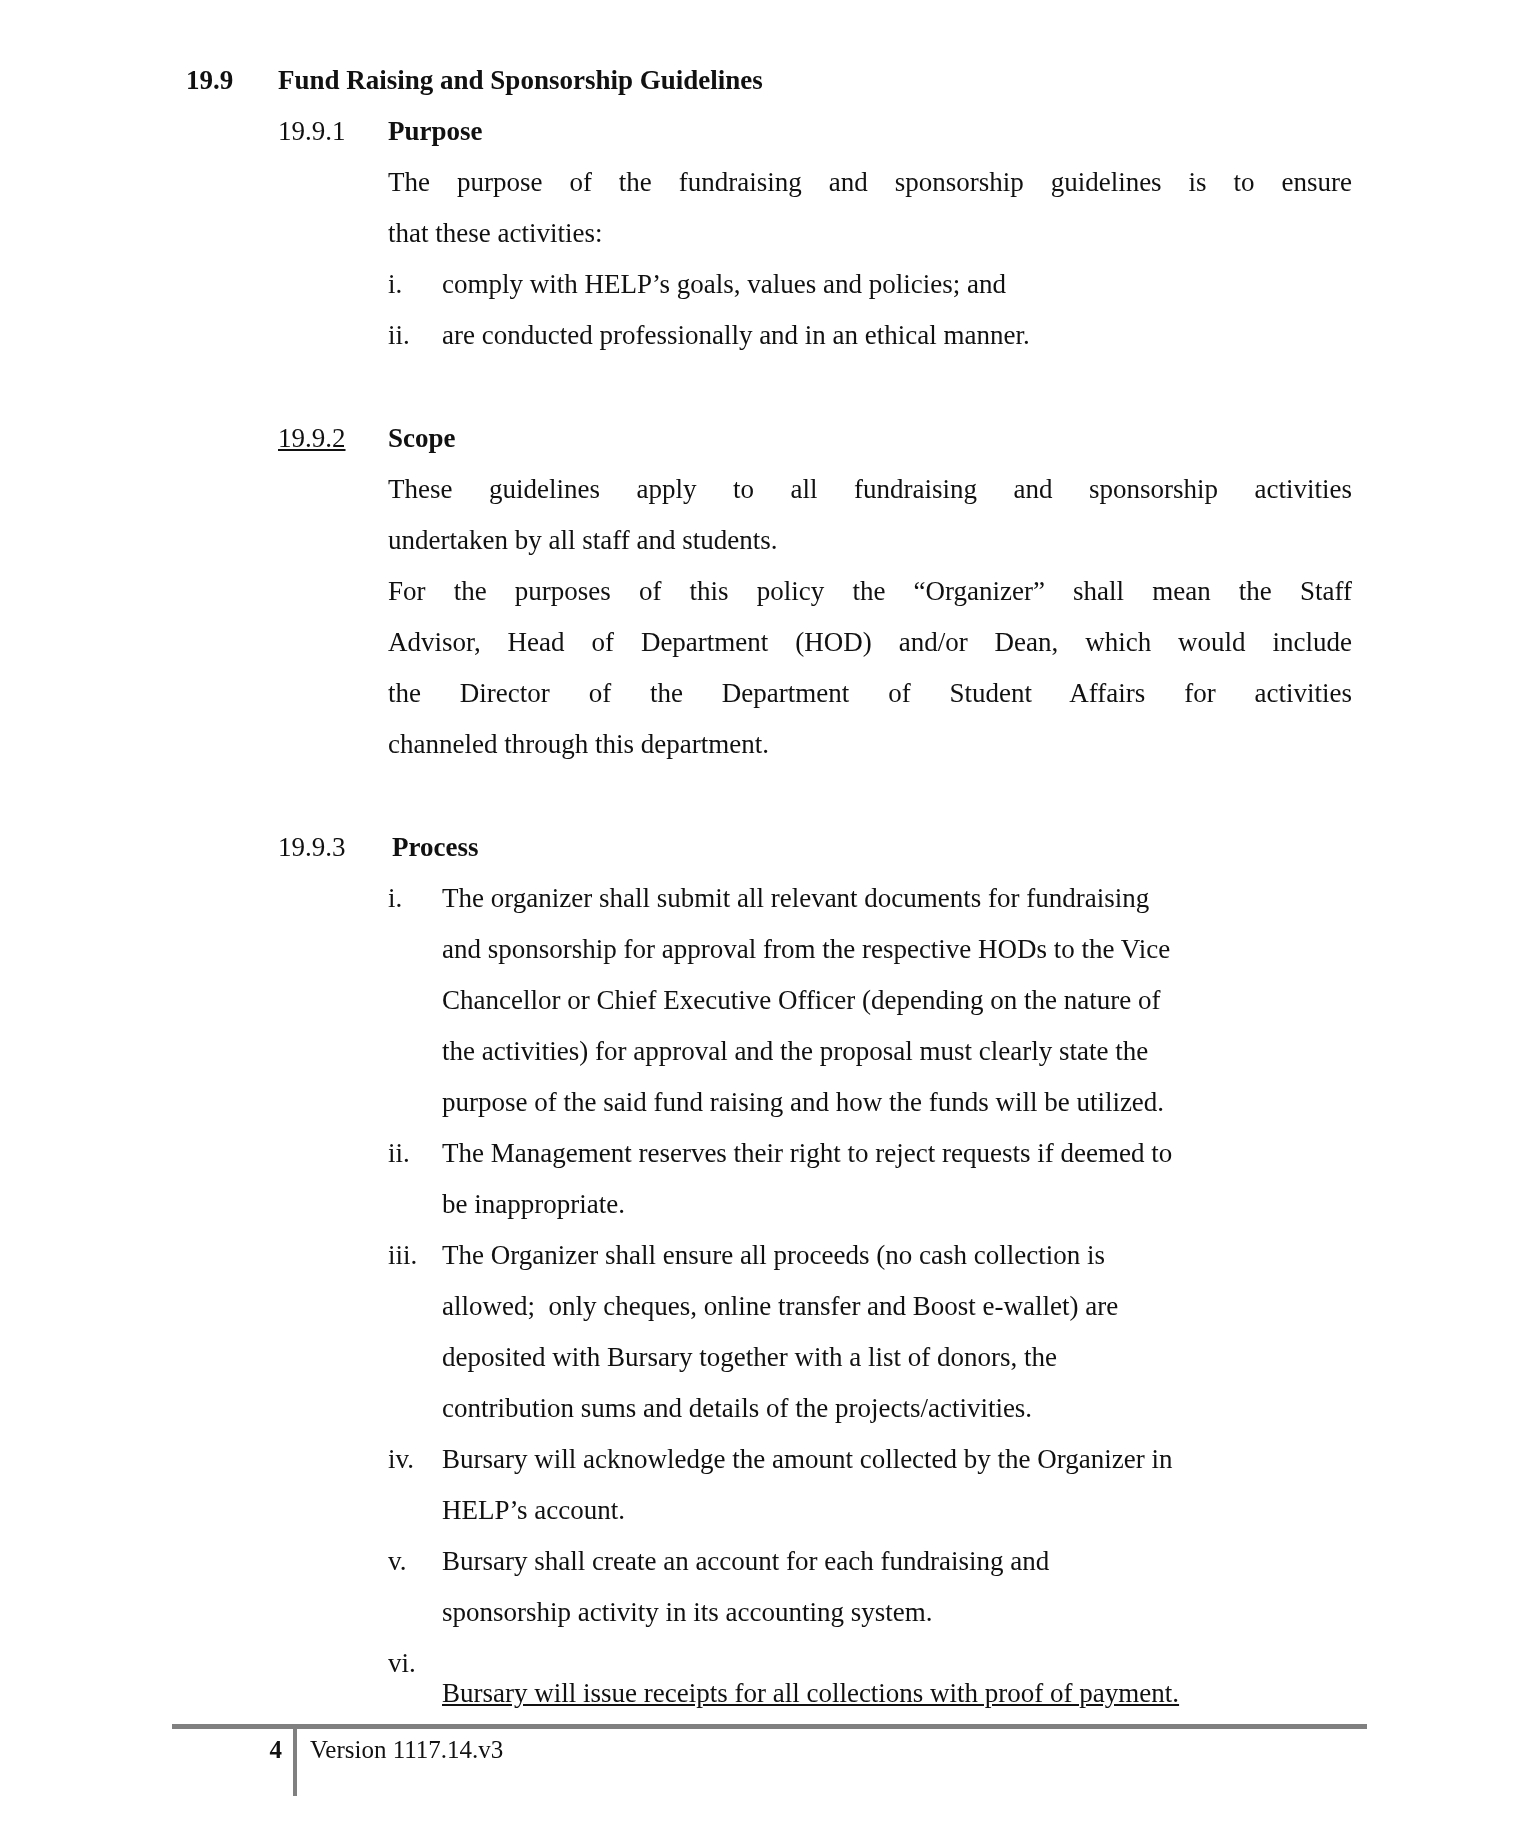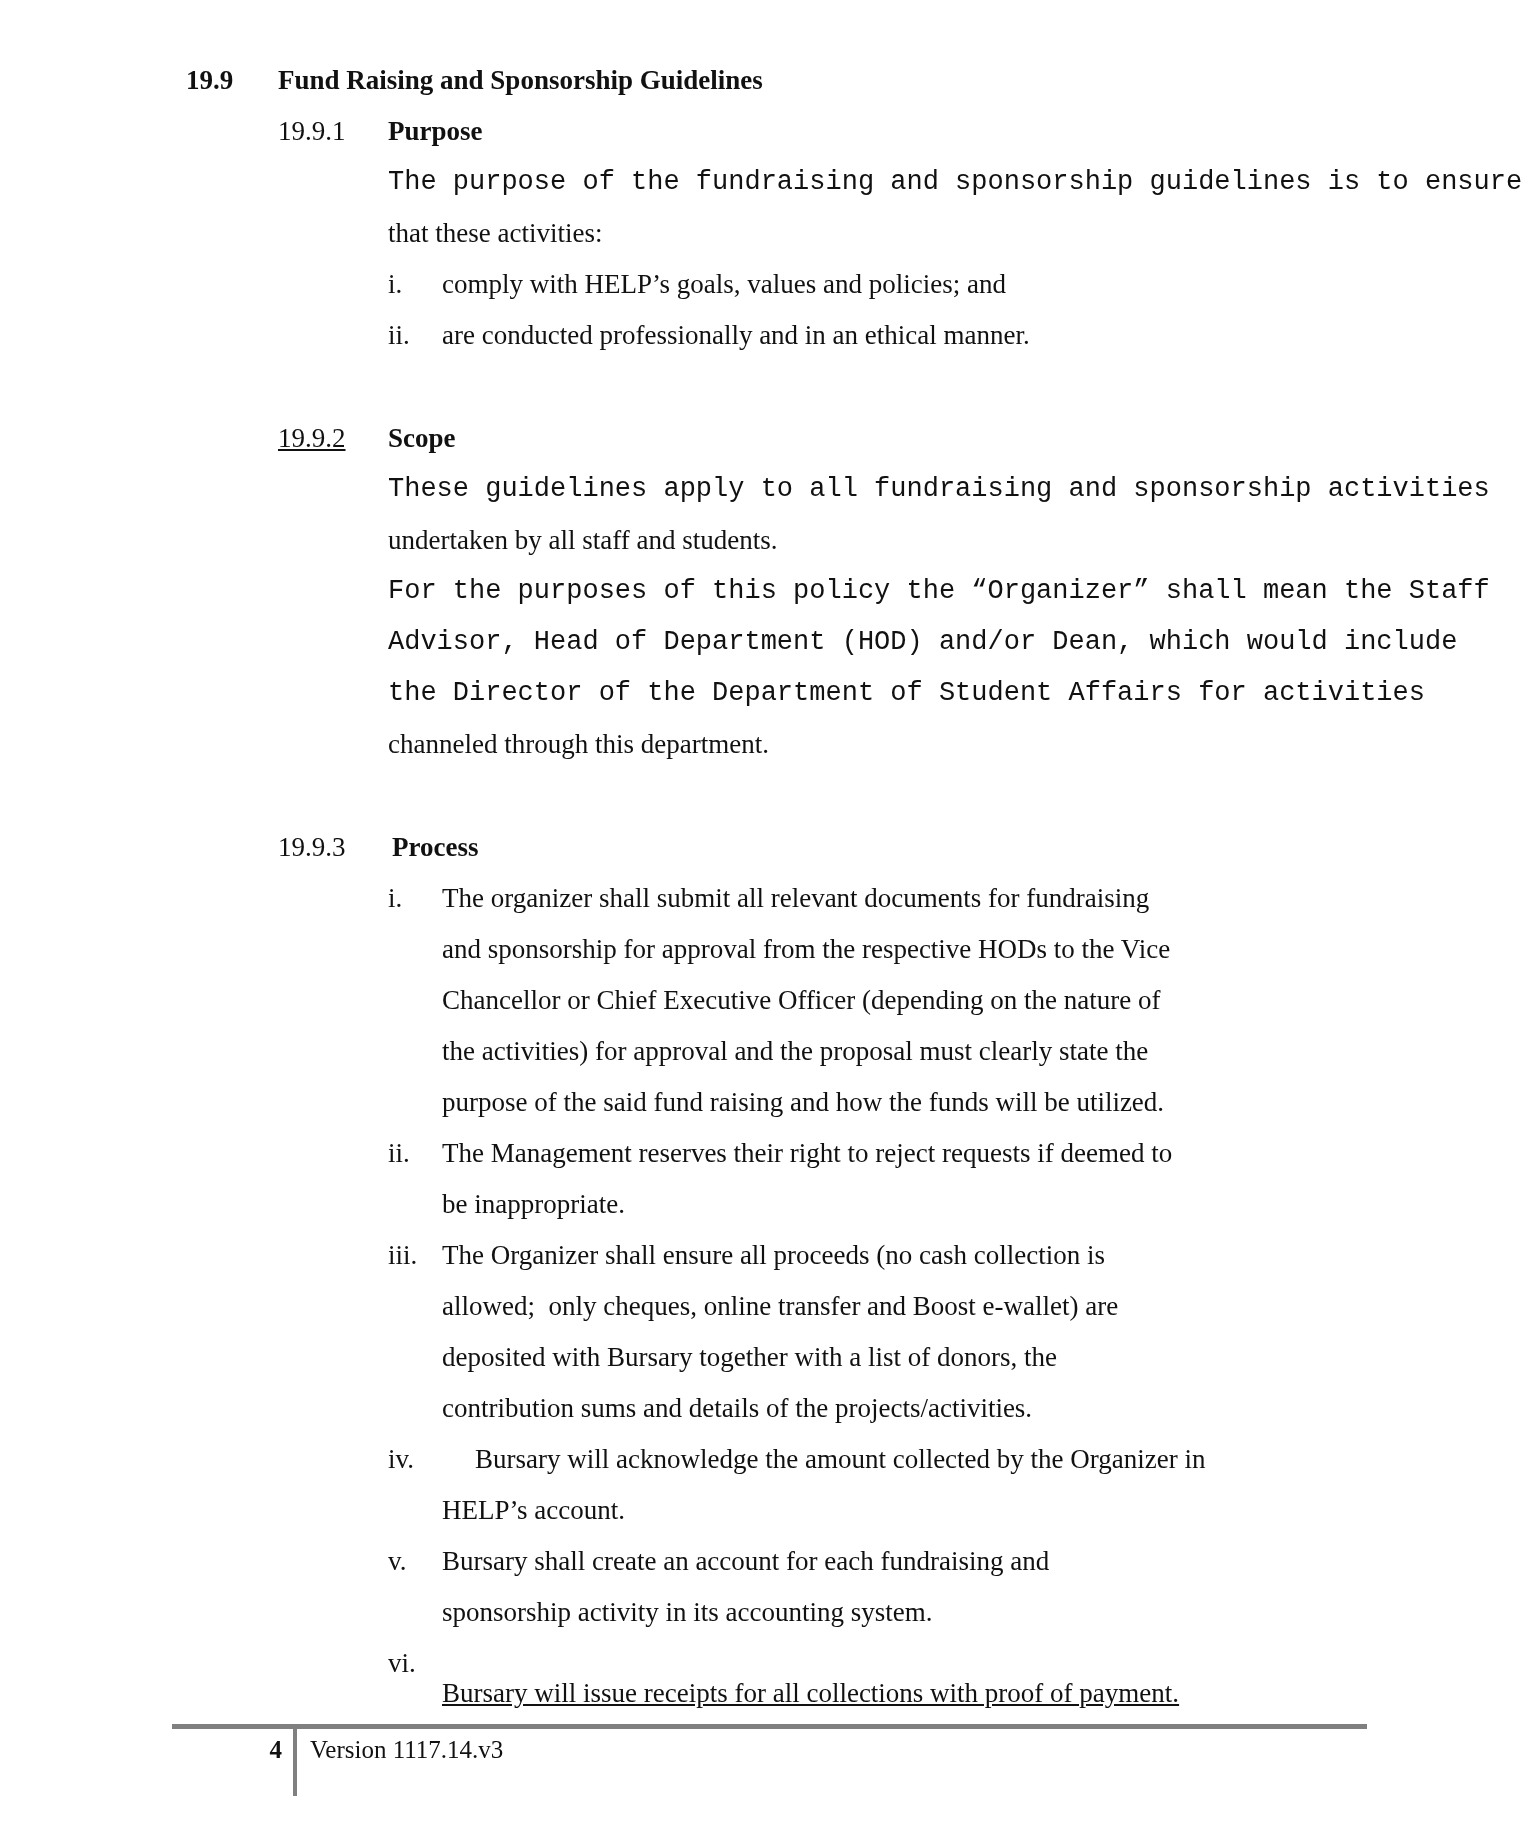--- a/index.html
+++ b/index.html
@@ -1,21 +1,21 @@
 <!DOCTYPE html>
 <html><head>
 <meta charset="utf-8">
 <style>
   html, body { margin:0; padding:0; background:#ffffff; }
   body { width:1540px; height:1826px; position:relative; overflow:hidden;
          font-family:"Liberation Serif","DejaVu Serif",serif; color:#111; font-size:27px; }
   .abs { position:absolute; white-space:nowrap; }
   .bold { font-weight:bold; }
   .line { position:absolute; line-height:51px; height:51px; }
-  .just { text-align:justify; text-align-last:justify; width:964px;font-family:Liberation Mono, monospace; }
+  .just { text-align:justify; text-align-last:justify; width:964px; }
   .footer-rule { position:absolute; left:172px; top:1724px; width:1195px; height:5px; background:#808080; }
   .footer-vbar { position:absolute; left:293px; top:1724px; width:4px; height:72px; background:#808080; }
 </style>
 </head>
 <body>
 
 <div class="abs bold line" style="left:186px; top:55px;">19.9</div>
 <div class="abs bold line" style="left:278px; top:55px;">Fund Raising and Sponsorship Guidelines</div>
 
 <div class="abs line" style="left:278px; top:106px;">19.9.1</div>
@@ -50,21 +50,21 @@
 <div class="abs line" style="left:442px; top:1128px;">The Management reserves their right to reject requests if deemed to</div>
 <div class="abs line" style="left:442px; top:1179px;">be inappropriate.</div>
 
 <div class="abs line" style="left:388px; top:1230px;">iii.</div>
 <div class="abs line" style="left:442px; top:1230px; white-space:pre;">The Organizer shall ensure all proceeds (no cash collection is</div>
 <div class="abs line" style="left:442px; top:1281px; white-space:pre;">allowed;  only cheques, online transfer and Boost e-wallet) are</div>
 <div class="abs line" style="left:442px; top:1332px;">deposited with Bursary together with a list of donors, the</div>
 <div class="abs line" style="left:442px; top:1383px;">contribution sums and details of the projects/activities.</div>
 
 <div class="abs line" style="left:388px; top:1434px;">iv.</div>
-<div class="abs line" style="left:442px; top:1434px;margin-left:33px;">Bursary will acknowledge the amount collected by the Organizer in</div>
+<div class="abs line" style="left:442px; top:1434px;">Bursary will acknowledge the amount collected by the Organizer in</div>
 <div class="abs line" style="left:442px; top:1485px;">HELP’s account.</div>
 
 <div class="abs line" style="left:388px; top:1536px;">v.</div>
 <div class="abs line" style="left:442px; top:1536px;">Bursary shall create an account for each fundraising and</div>
 <div class="abs line" style="left:442px; top:1587px;">sponsorship activity in its accounting system.</div>
 
 <div class="abs line" style="left:388px; top:1638px;">vi.</div>
 <div class="abs line" style="left:442px; top:1668px;text-decoration:underline;">Bursary will issue receipts for all collections with proof of payment.</div>
 
 <div class="footer-rule"></div>

